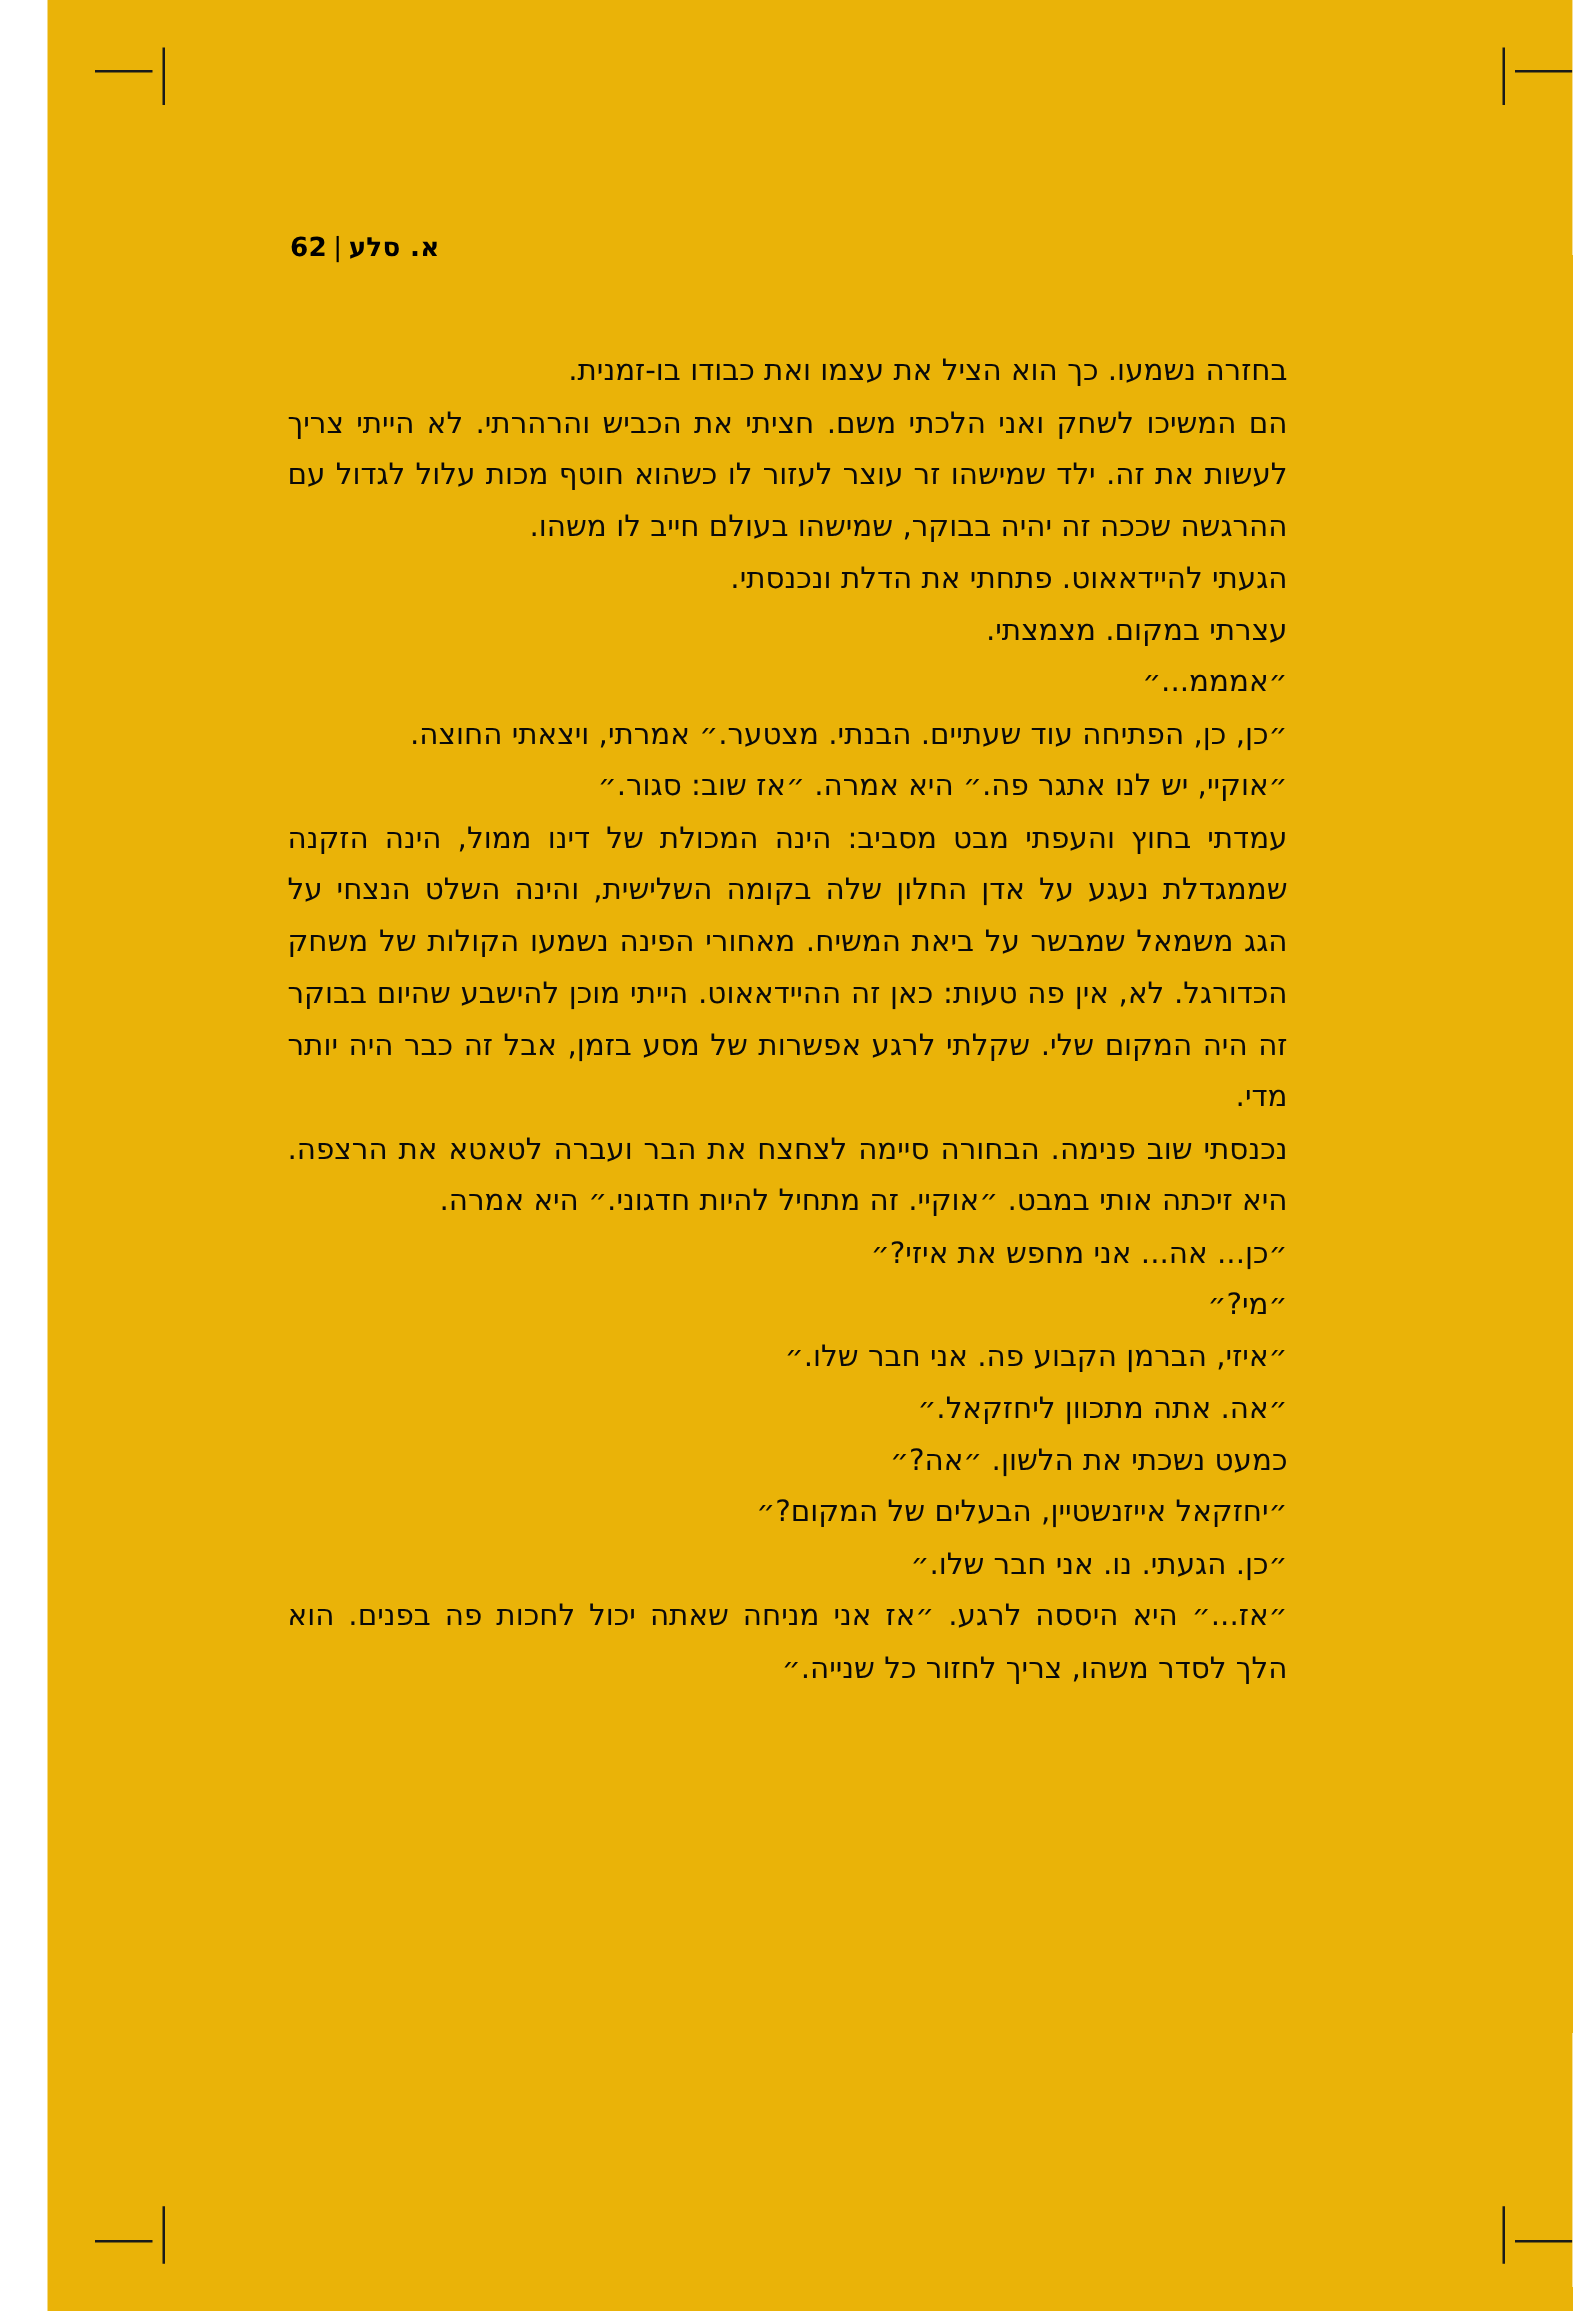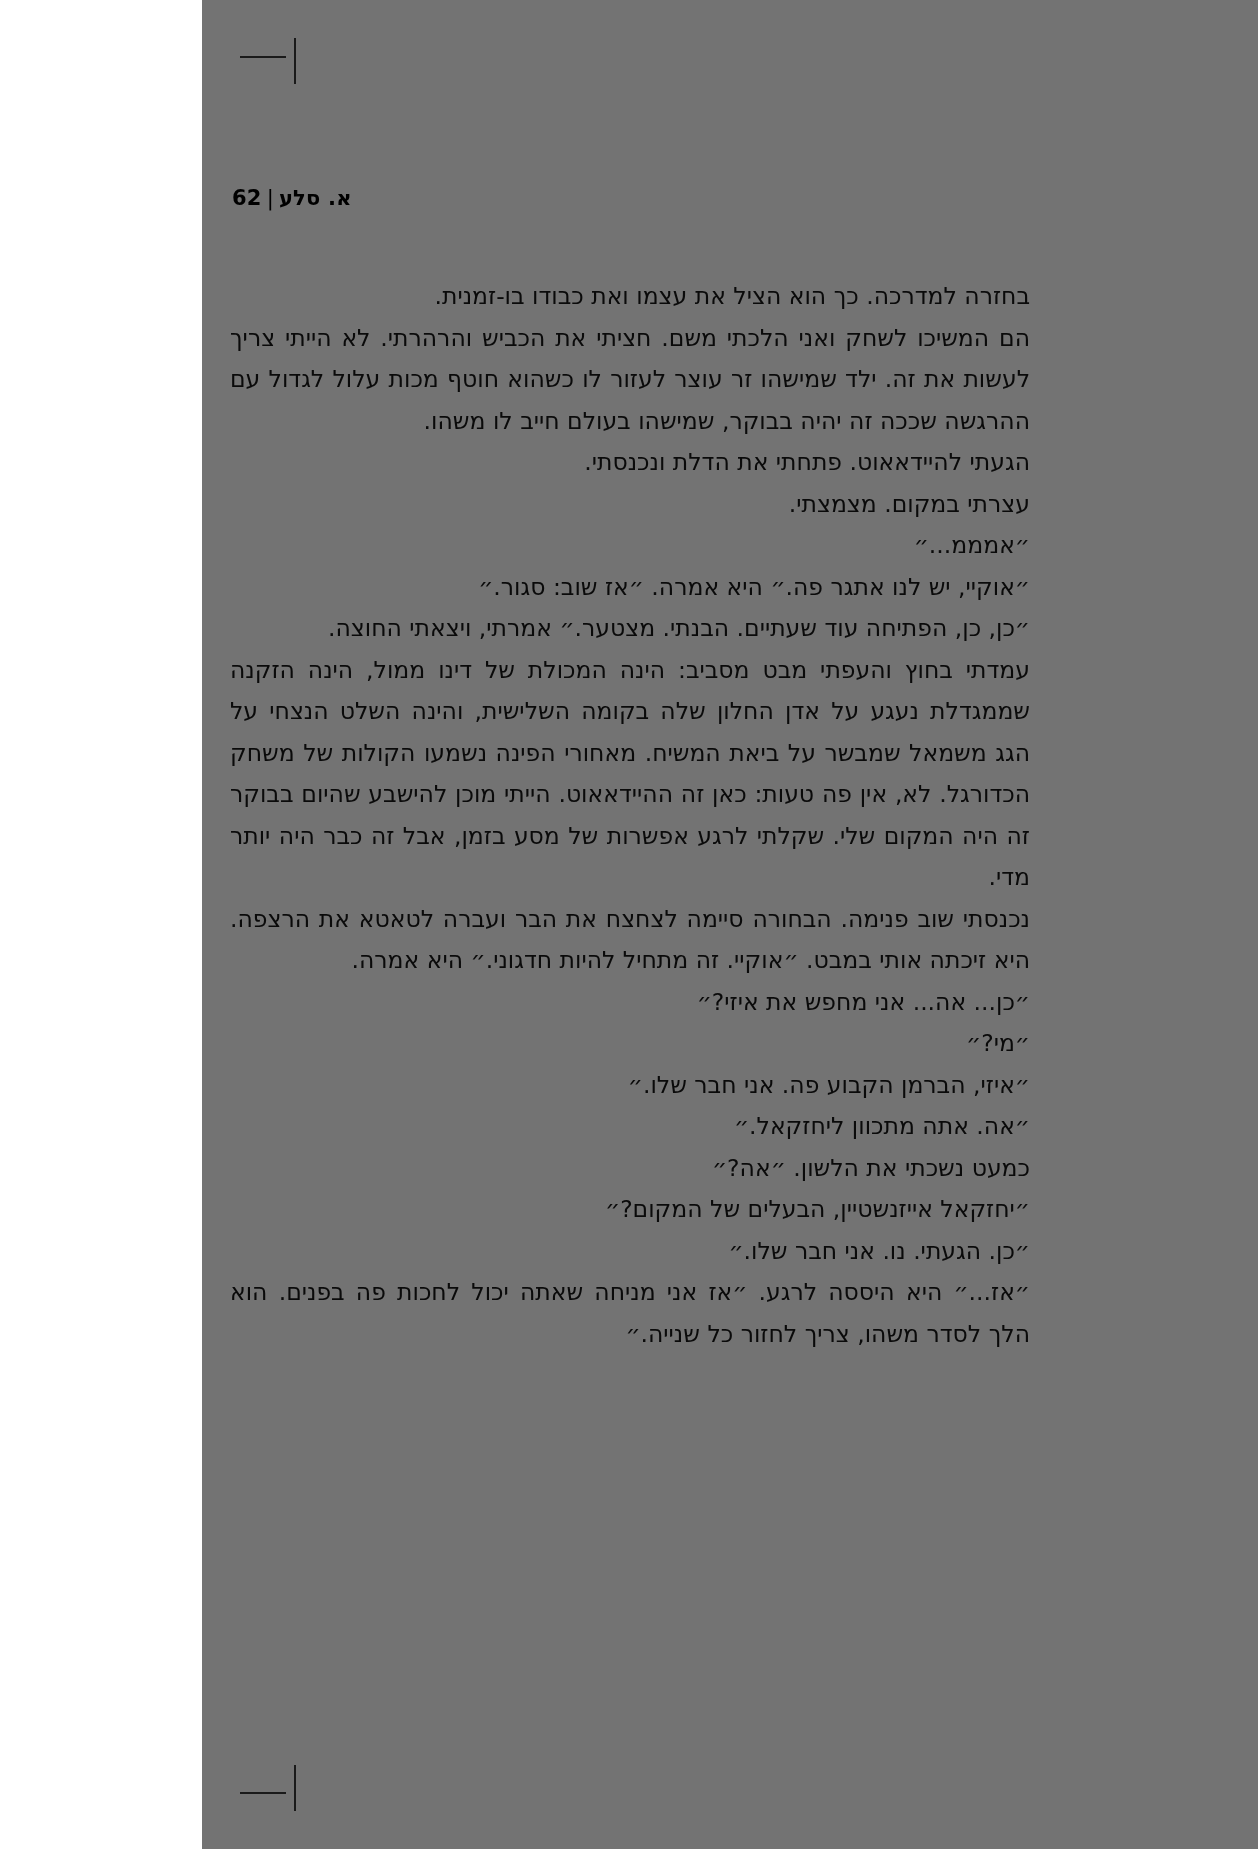--- a/index.html
+++ b/index.html
@@ -2,23 +2,23 @@
 <html lang="he" dir="rtl"><head>
 <meta charset="utf-8">
 <style>
   html, body {
     margin: 0;
     padding: 0;
     background: #ffffff;
   }
   .page {
     position: relative;
-    width: 1056px;
+    width: 1220px;
     height: 1849px;
-    background: #737373;
+    background: #eab308;
     overflow: hidden;
     font-family: "DejaVu Sans", "Liberation Sans", sans-serif;
   }
 
   
   .crop {
     position: absolute;
     background: #1a1a1a;
   }
   .crop.h { height: 2px; width: 46px; }
@@ -87,27 +87,27 @@
   <div class="crop v bl-v"></div>
   <div class="crop h br-h"></div>
   <div class="crop v br-v"></div>
 
   <div class="content">
 
     <div class="running-head">
       <span>א. סלע</span><span class="sep">|</span><span>62</span>
     </div>
 
-    <p class="para">בחזרה למדרכה. כך הוא הציל את עצמו ואת כבודו בו-זמנית.</p>
+    <p class="para">בחזרה נשמעו. כך הוא הציל את עצמו ואת כבודו בו-זמנית.</p>
     <p class="para">הם המשיכו לשחק ואני הלכתי משם. חציתי את הכביש והרהרתי. לא הייתי צריך לעשות את זה. ילד שמישהו זר עוצר לעזור לו כשהוא חוטף מכות עלול לגדול עם ההרגשה שככה זה יהיה בבוקר, שמישהו בעולם חייב לו משהו.</p>
     <p class="para">הגעתי להיידאאוט. פתחתי את הדלת ונכנסתי.</p>
     <p class="para">עצרתי במקום. מצמצתי.</p>
     <p class="para">״אמממ...״</p>
+    <p class="para">״כן, כן, הפתיחה עוד שעתיים. הבנתי. מצטער.״ אמרתי, ויצאתי החוצה.</p>
     <p class="para">״אוקיי, יש לנו אתגר פה.״ היא אמרה. ״אז שוב: סגור.״</p>
-    <p class="para">״כן, כן, הפתיחה עוד שעתיים. הבנתי. מצטער.״ אמרתי, ויצאתי החוצה.</p>
     <p class="para">עמדתי בחוץ והעפתי מבט מסביב: הינה המכולת של דינו ממול, הינה הזקנה שממגדלת נעגע על אדן החלון שלה בקומה השלישית, והינה השלט הנצחי על הגג משמאל שמבשר על ביאת המשיח. מאחורי הפינה נשמעו הקולות של משחק הכדורגל. לא, אין פה טעות: כאן זה ההיידאאוט. הייתי מוכן להישבע שהיום בבוקר זה היה המקום שלי. שקלתי לרגע אפשרות של מסע בזמן, אבל זה כבר היה יותר מדי.</p>
     <p class="para">נכנסתי שוב פנימה. הבחורה סיימה לצחצח את הבר ועברה לטאטא את הרצפה. היא זיכתה אותי במבט. ״אוקיי. זה מתחיל להיות חדגוני.״ היא אמרה.</p>
     <p class="para">״כן... אה... אני מחפש את איזי?״</p>
     <p class="para">״מי?״</p>
     <p class="para">״איזי, הברמן הקבוע פה. אני חבר שלו.״</p>
     <p class="para">״אה. אתה מתכוון ליחזקאל.״</p>
     <p class="para">כמעט נשכתי את הלשון. ״אה?״</p>
     <p class="para">״יחזקאל אייזנשטיין, הבעלים של המקום?״</p>
     <p class="para">״כן. הגעתי. נו. אני חבר שלו.״</p>
     <p class="para">״אז...״ היא היססה לרגע. ״אז אני מניחה שאתה יכול לחכות פה בפנים. הוא הלך לסדר משהו, צריך לחזור כל שנייה.״</p>

